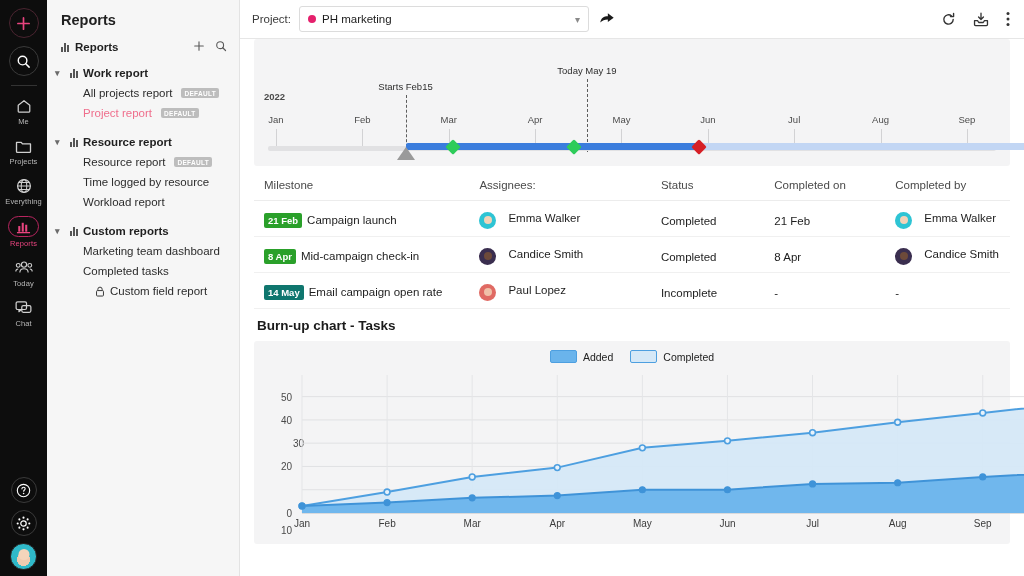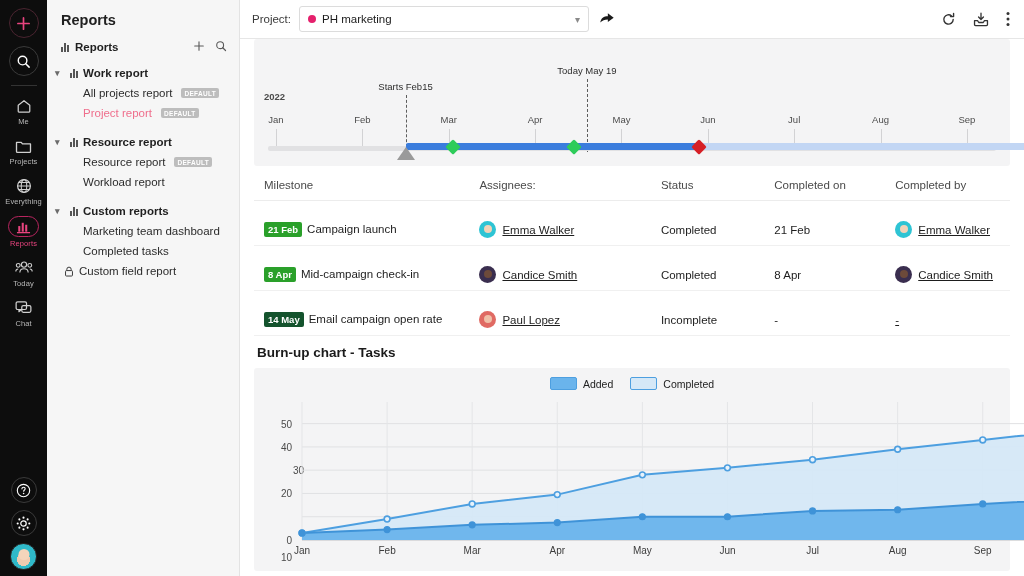--- a/index.html
+++ b/index.html
@@ -129,28 +129,28 @@
     border-bottom: 13px solid #9a9a9a;
   }
 
   
   table.ms { width: 100%; border-collapse: collapse; margin-top: 4px; }
   table.ms th {
     text-align: left; font-size: 11.5px; font-weight: 400; color: #4a4a4a;
     padding: 9px 4px 9px 10px; border-bottom: 1px solid #ececec;
   }
   table.ms td {
-    font-size: 11.5px; color: #1d1d1d; padding: 20px 4px 7px 10px;
+    font-size: 11.5px; color: #1d1d1d; padding: 11px 4px 7px 10px;
     border-bottom: 1px solid #f0f0f0; vertical-align: middle;
   }
   .ms-date { display:inline-block; color:#fff; font-size:9.5px; font-weight:700;
     padding: 2px 4px; border-radius: 2px; margin-right: 5px; }
   .ms-date.green { background: #2aa02a; }
-  .ms-date.red { background: #14532d; }
-  .person { display: flex; align-items: center; gap: 6px; text-decoration: underline; }
+  .ms-date.red { background: #0f766e; }
+  .person { display: flex; align-items: flex-start; gap: 12px; }
   .av { width: 17px; height: 17px; border-radius: 50%; flex: 0 0 17px; position: relative; overflow: hidden; }
   .av::after { content:''; position:absolute; left:50%; top:22%; transform:translateX(-50%);
     width:8px; height:8px; border-radius:50%; }
   .av.emma { background: #2ec4d4; } .av.emma::after { background:#f2d3b8; }
   .av.candice { background: #3a2e4f; } .av.candice::after { background:#6d4a3a; }
   .av.paul { background: #e06a63; } .av.paul::after { background:#f0c0a8; }
 
   
   .chart-panel { background: #f4f4f5; border-radius: 3px; height: 203px; position: relative; }
   .legend { position: absolute; top: 9px; left: 0; right: 0; display: flex;
@@ -325,40 +325,43 @@
           <i style="height:9px"></i>
           <i style="height:7px"></i>
         </span>
       <span>Resource report</span>
     </div>
     <div class="leaf">
       <span>Resource report</span>
       <span class="badge-default">DEFAULT</span>
     </div>
     <div class="leaf">
+      <span>Time logged by resource</span>
+    </div>
+    <div class="leaf">
       <span>Workload report</span>
     </div>
 
     <div class="grp-gap"></div>
     <div class="grp">
       <span class="chev">▾</span>
       <span class="bar-ico">
           <i style="height:5px"></i>
           <i style="height:9px"></i>
           <i style="height:7px"></i>
         </span>
       <span>Custom reports</span>
     </div>
     <div class="leaf">
       <span>Marketing team dashboard</span>
     </div>
     <div class="leaf">
       <span>Completed tasks</span>
     </div>
-    <div class="leaf" style="padding-left:17px">
+    <div class="leaf" style="padding-left:48px">
       <span style="display:inline-flex">
         <svg width="10" height="11" viewBox="0 0 11 12">
             <path d="M3.1 5V3.6a2.4 2.4 0 0 1 4.8 0V5" fill="none" stroke="#3b3b3b" stroke-width="1.1"></path>
             <rect x="1.7" y="5" width="7.6" height="6" rx="1" fill="none" stroke="#3b3b3b" stroke-width="1.1"></rect>
           </svg>
       </span>
       <span>Custom field report</span>
     </div>
   </div>
 

